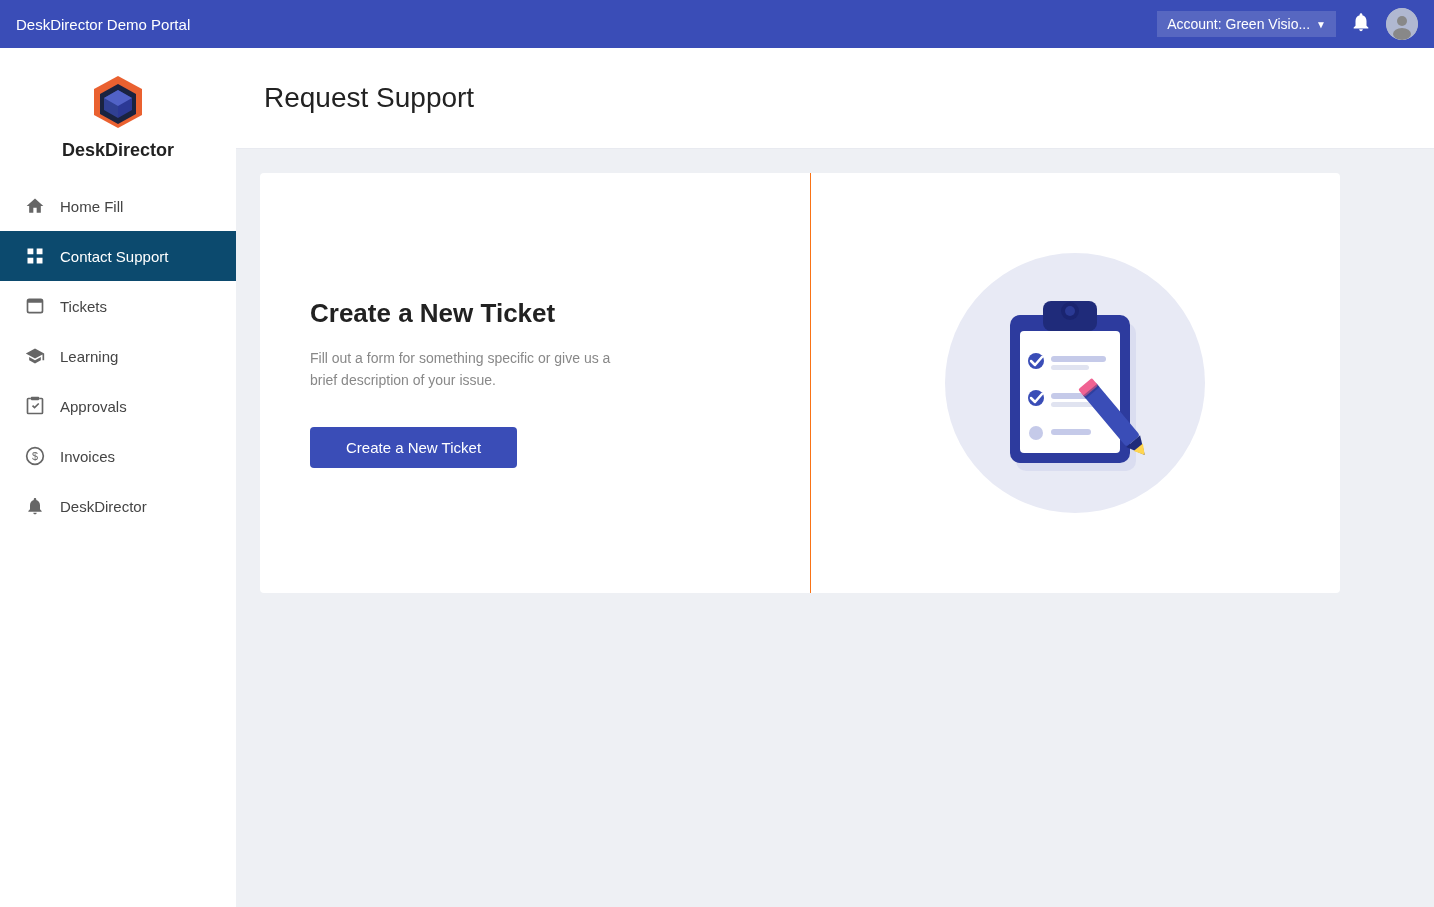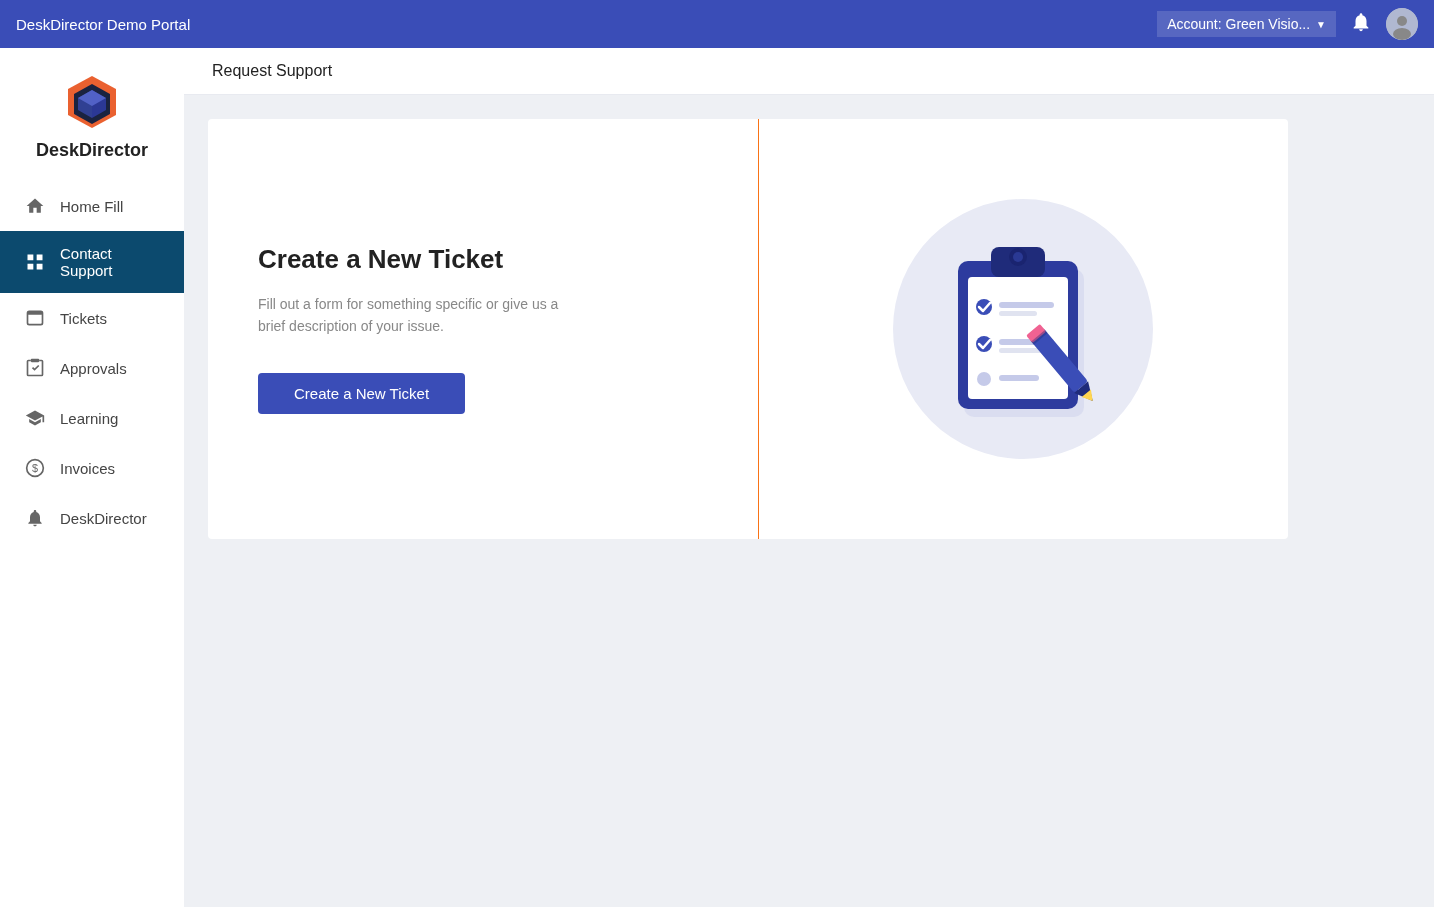--- a/index.html
+++ b/index.html
@@ -60,21 +60,21 @@
 
     
     .layout {
       display: flex;
       flex: 1;
       overflow: hidden;
     }
 
     
     .sidebar {
-      width: 184px;
+      width: 236px;
       background: #fff;
       display: flex;
       flex-direction: column;
       flex-shrink: 0;
       padding-top: 0;
     }
     .sidebar-logo {
       display: flex;
       flex-direction: column;
       align-items: center;
@@ -121,22 +121,22 @@
 
     
     .main {
       flex: 1;
       display: flex;
       flex-direction: column;
       overflow: hidden;
     }
     .main-header {
       background: #fff;
-      padding: 14px 28px;
-      font-size: 16px;
+      padding: 34px 28px;
+      font-size: 28px;
       font-weight: 500;
       color: #222;
       border-bottom: 1px solid #e8eaf0;
     }
     .main-body {
       flex: 1;
       background: #eef0f4;
       padding: 24px 24px;
       overflow: auto;
     }
@@ -266,34 +266,34 @@
             <rect x="3" y="4" width="18" height="16" rx="2" fill="none" stroke="currentColor" stroke-width="2"></rect>
             <rect x="3" y="4" width="18" height="4" rx="1"></rect>
           </svg>
         </span>
         <span class="nav-label">Tickets</span>
       </div>
 
       <div class="nav-item">
         <span class="nav-icon">
           <svg width="20" height="20" viewBox="0 0 24 24" fill="currentColor">
+            <path d="M12 3L1 9l11 6 9-4.91V17h2V9L12 3zM5 13.18v4L12 21l7-3.82v-4L12 17l-7-3.82z"></path>
+          </svg>
+        </span>
+        <span class="nav-label">Learning</span>
+      </div>
+
+      <div class="nav-item">
+        <span class="nav-icon">
+          <svg width="20" height="20" viewBox="0 0 24 24" fill="currentColor">
             <path d="M9 11.5l2.5 2.5 5-5M7 3H4a1 1 0 00-1 1v16a1 1 0 001 1h16a1 1 0 001-1V4a1 1 0 00-1-1h-3" stroke="currentColor" stroke-width="2" fill="none"></path>
             <rect x="7" y="1" width="10" height="4" rx="1" fill="currentColor"></rect>
           </svg>
         </span>
         <span class="nav-label">Approvals</span>
-      </div>
-
-      <div class="nav-item">
-        <span class="nav-icon">
-          <svg width="20" height="20" viewBox="0 0 24 24" fill="currentColor">
-            <path d="M12 3L1 9l11 6 9-4.91V17h2V9L12 3zM5 13.18v4L12 21l7-3.82v-4L12 17l-7-3.82z"></path>
-          </svg>
-        </span>
-        <span class="nav-label">Learning</span>
       </div>
 
       <div class="nav-item">
         <span class="nav-icon">
           <svg width="20" height="20" viewBox="0 0 24 24" fill="currentColor">
             <circle cx="12" cy="12" r="10" stroke="currentColor" stroke-width="2" fill="none"></circle>
             <text x="12" y="17" text-anchor="middle" font-size="13" fill="currentColor">$</text>
           </svg>
         </span>
         <span class="nav-label">Invoices</span>

